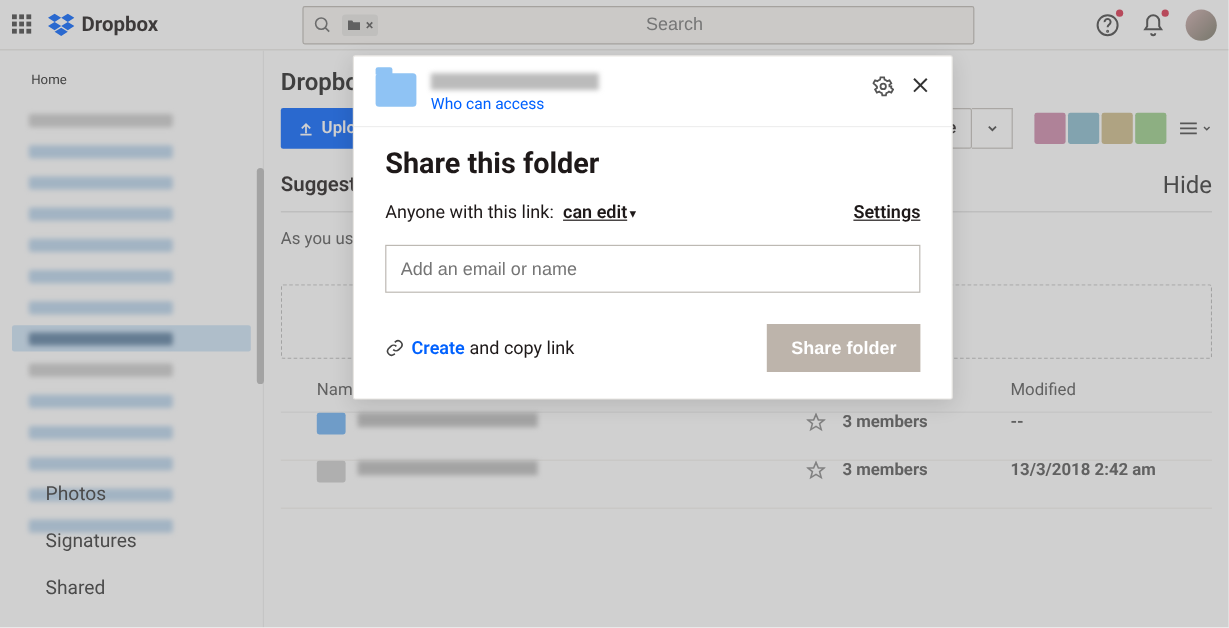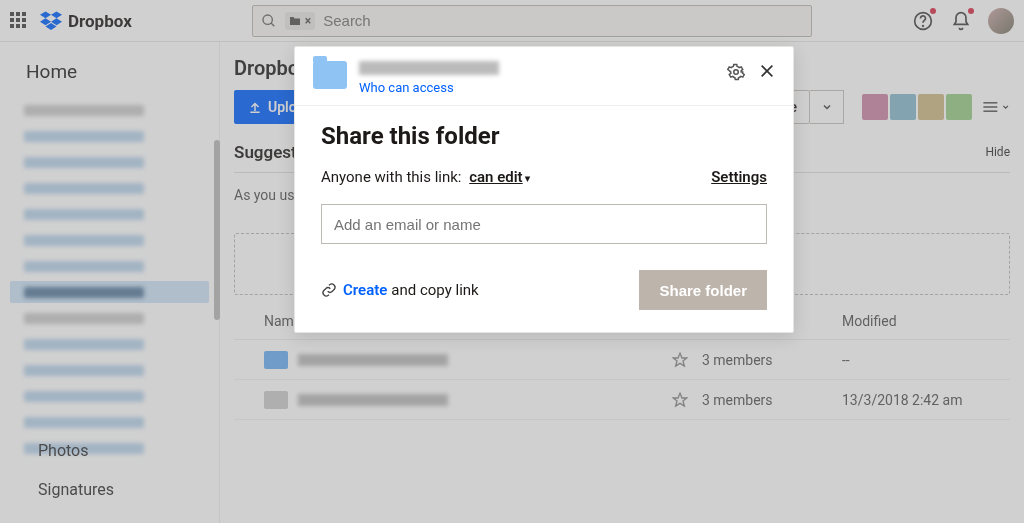--- a/index.html
+++ b/index.html
@@ -9,29 +9,29 @@
   
   .topbar{height:42px;display:flex;align-items:center;padding:0 10px;border-bottom:1px solid #e7e5e2;}
   .apps-icon{width:18px;height:18px;display:grid;grid-template-columns:repeat(3,4px);grid-template-rows:repeat(3,4px);gap:2px;margin-right:12px;}
   .apps-icon span{background:#444;width:4px;height:4px;}
   .brand{display:flex;align-items:center;font-weight:700;font-size:17px;}
   .brand svg{margin-right:6px;}
   .searchbox{margin-left:120px;width:560px;height:32px;border:1px solid #bdb9b3;background:#f7f5f2;display:flex;align-items:center;padding:0 8px;color:#777;border-radius:2px;}
   .searchbox .sicon{margin-right:8px;color:#666;}
   .searchbox .chip{background:#e7e5e2;border-radius:3px;padding:2px 4px;margin-right:6px;display:flex;align-items:center;font-size:12px;color:#555;}
   .searchbox .chip .x{margin-left:4px;font-weight:700;}
-  .searchbox input{flex:1;border:none;background:transparent;outline:none;font-size:15px;color:#0f766e;}
+  .searchbox input{flex:1;border:none;background:transparent;outline:none;font-size:15px;color:#0f766e;text-align:center;}
   .top-right{margin-left:auto;display:flex;align-items:center;gap:16px;}
   .icon-btn{position:relative;width:22px;height:22px;display:flex;align-items:center;justify-content:center;color:#444;}
   .icon-btn .dot{position:absolute;top:-2px;right:-2px;width:6px;height:6px;background:#d9304c;border-radius:50%;}
   .avatar{width:26px;height:26px;border-radius:50%;background:linear-gradient(135deg,#caa 0%,#776 100%);}
   
   .body{display:flex;height:calc(100% - 42px);}
   .sidebar{width:220px;border-right:1px solid #eee;padding:18px 0 0 0;position:relative;}
-  .home-link{padding:0 26px 12px;font-size:19px;color:#222;}
+  .home-link{padding:0 26px 12px;font-size:11px;color:#222;}
   .side-list{padding:0;margin:0;list-style:none;}
   .side-item{height:22px;margin:4px 10px;display:flex;align-items:center;padding-left:14px;border-radius:2px;}
   .side-item.sel{background:#cde3f6;}
   .side-blur{width:120px;height:11px;background:#b9d4ec;filter:blur(2px);border-radius:2px;}
   .side-blur.d{background:#ccc;}
   .side-bottom{position:absolute;bottom:0;left:0;right:0;padding:0 38px 14px;}
   .side-bottom div{padding:10px 0;font-size:16px;color:#333;}
   
   .main{flex:1;padding:8px 14px;position:relative;}
   .crumb{font-size:20px;font-weight:600;color:#222;padding:6px 0;}
@@ -39,27 +39,27 @@
   .btn-upload{background:#0061fe;color:#fff;height:34px;padding:0 14px;display:flex;align-items:center;font-weight:600;border-radius:2px;font-size:14px;}
   .btn-upload svg{margin-right:6px;}
   .btn-outline{height:34px;border:1px solid #c5c1bc;padding:0 12px;display:flex;align-items:center;font-weight:600;border-radius:2px;background:#fff;}
   .btn-outline svg{margin-right:6px;}
   .btn-chevron{width:34px;height:34px;border:1px solid #c5c1bc;border-left:none;display:flex;align-items:center;justify-content:center;background:#fff;}
   .members{margin-left:8px;display:flex;gap:2px;}
   .mem{width:26px;height:26px;border-radius:2px;}
   .listmenu{margin-left:auto;width:28px;height:28px;display:flex;align-items:center;justify-content:center;}
   .suggest{margin-top:18px;display:flex;align-items:center;justify-content:space-between;}
   .suggest .t{font-size:17px;font-weight:600;}
-  .suggest .h{font-size:12px;color:#333;}
+  .suggest .h{font-size:20px;color:#333;}
   .sep{border-top:1px solid #ddd;margin:10px 0 14px;}
   .asyou{color:#555;}
   .dropzone{margin-top:30px;border:1px dashed #bbb;height:62px;border-radius:2px;}
   .thead{display:flex;padding:10px 8px 10px 30px;color:#555;font-size:14px;border-bottom:1px solid #eee;margin-top:8px;}
   .thead .c1{flex:1;}
-  .files .row{display:flex;align-items:center;height:40px;padding:0 8px 0 30px;border-bottom:1px solid #f2f0ed;}
+  .files .row{display:flex;height:40px;padding:0 8px 0 30px;border-bottom:1px solid #f2f0ed;font-weight:bold;}
   .files .row .ic{width:24px;height:18px;background:#6ab0f3;margin-right:10px;border-radius:2px;}
   .files .row .nm{flex:1;}
   .files .row .nm .blur{width:150px;height:12px;background:#bbb;filter:blur(2px);}
   .files .row .star{width:30px;color:#888;}
   .files .row .who{width:140px;color:#555;}
   .files .row .mod{width:160px;color:#555;}
   
   .modal{position:absolute;z-index:20;left:294px;top:46px;width:500px;background:#fff;border:1px solid #e7e5e2;border-radius:2px;box-shadow:0 4px 18px rgba(0,0,0,0.12);}
   .modal-head{display:flex;padding:14px 18px 10px 18px;border-bottom:1px solid #eee;}
   .modal-head .folder-ic{width:34px;height:28px;background:#8fc3f4;border-radius:3px;margin-right:12px;position:relative;}
@@ -186,20 +186,21 @@
             <div class="side-blur"></div>
           </li>
         <li class="side-item">
             <div class="side-blur"></div>
           </li>
       </ul>
       <div class="scrollbar-shadow"></div>
       <div class="side-bottom">
         <div>Photos</div>
         <div>Signatures</div>
+        <div>Shared</div>
       </div>
     </div>
 
     <div class="main">
       <div class="crumb">Dropbox</div>
       <div class="toolbar">
         <div class="btn-upload">
           <svg width="14" height="14" viewBox="0 0 24 24" fill="none" stroke="#fff" stroke-width="2.5">
               <path d="M12 19V6M6 12l6-6 6 6M4 21h16"></path>
             </svg>

